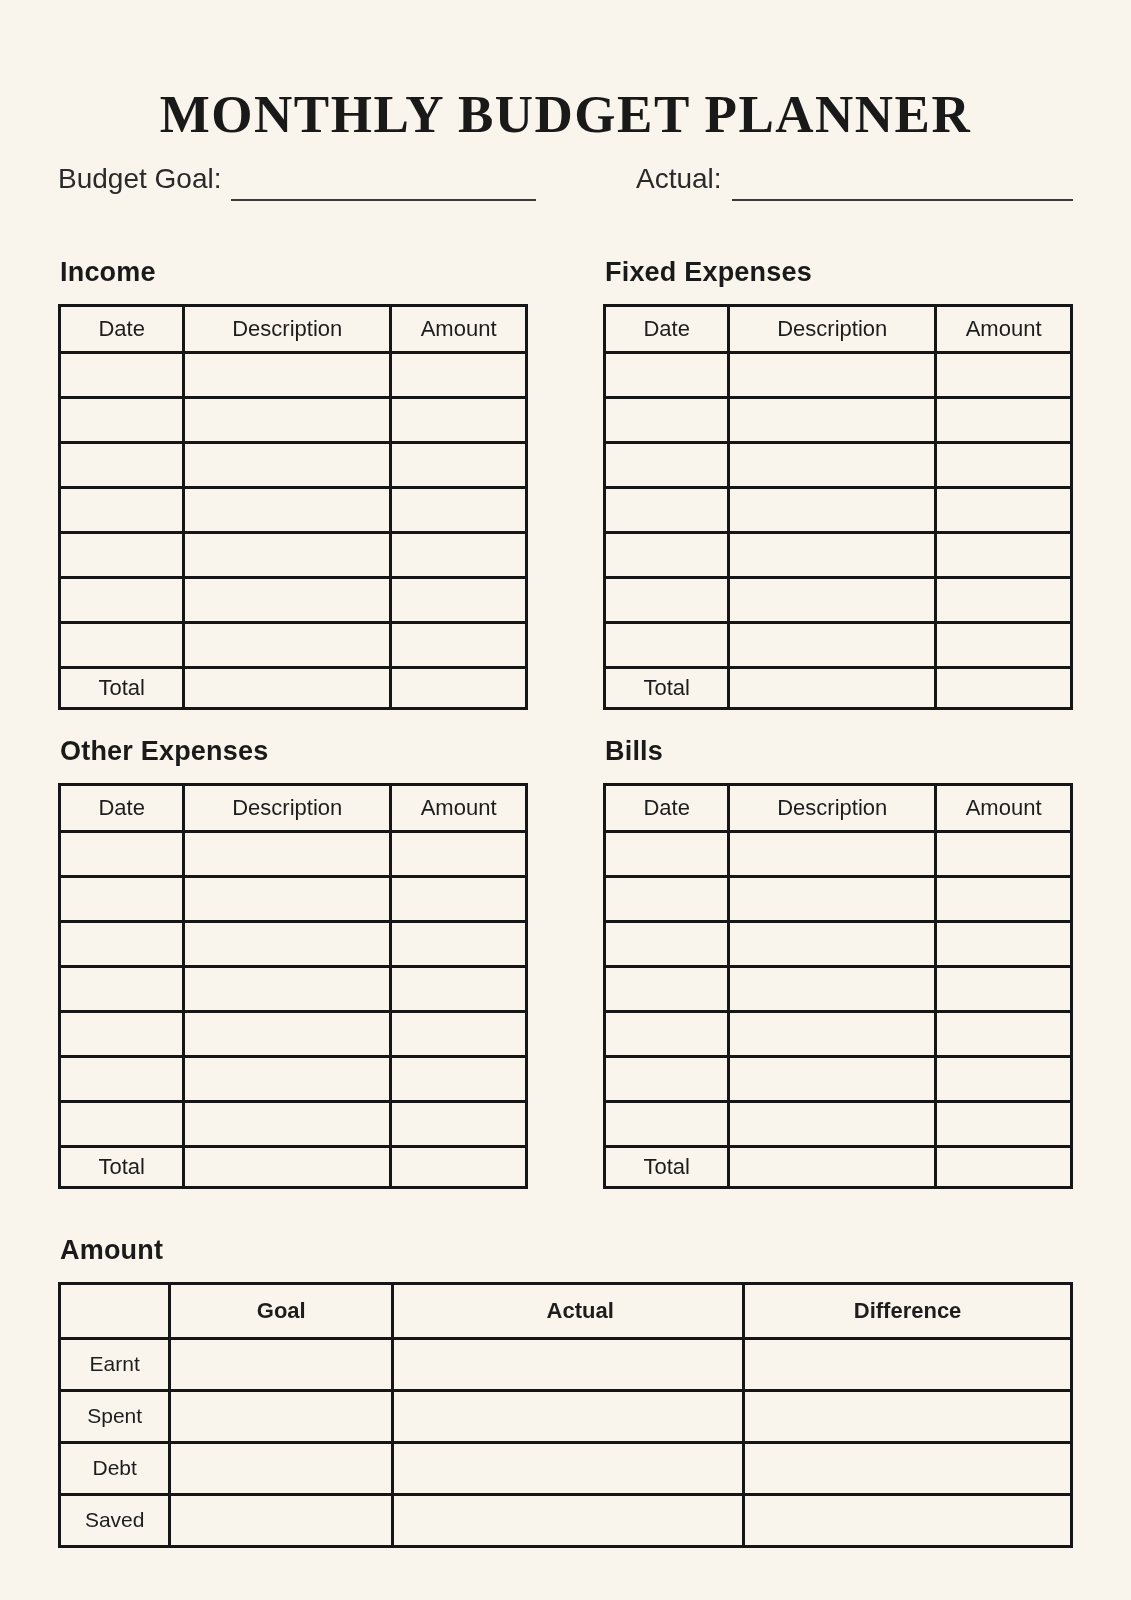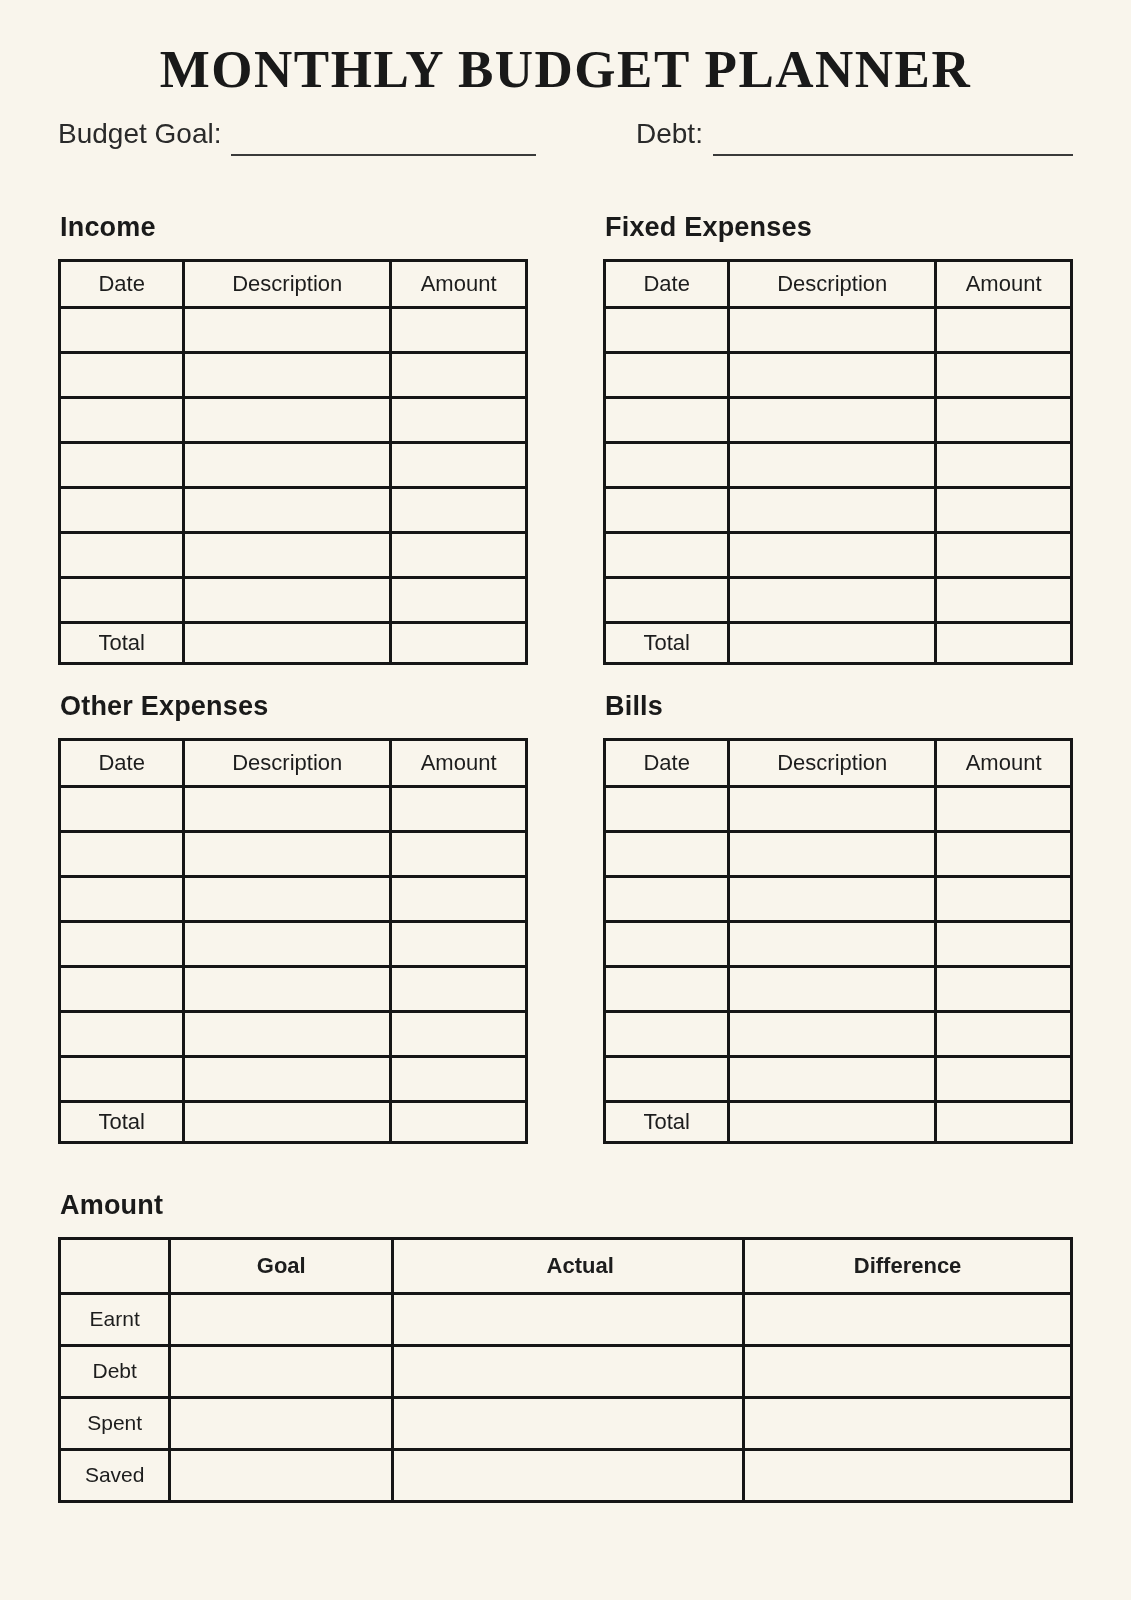--- a/index.html
+++ b/index.html
@@ -12,21 +12,21 @@
     overflow: hidden;
   }
   .page {
     box-sizing: border-box;
     width: 1131px;
     height: 1600px;
     padding: 0 58px;
   }
   h1.doc-title {
     margin: 0;
-    padding-top: 39px;
+    padding-top: 84px;
     text-align: center;
     font-family: "Liberation Serif", serif;
     font-weight: 600;
     font-size: 53px;
     letter-spacing: 1.5px;
     color: #191919;
     white-space: nowrap;
   }
   .fields {
     display: flex;
@@ -126,21 +126,21 @@
 <div class="page">
 
   <h1 class="doc-title">MONTHLY BUDGET PLANNER</h1>
 
   <div class="fields">
     <div class="field field-goal">
       <span class="field-label">Budget Goal:</span>
       <span class="field-line"></span>
     </div>
     <div class="field field-month">
-      <span class="field-label">Debt:</span>
+      <span class="field-label">Actual:</span>
       <span class="field-line"></span>
     </div>
   </div>
 
   <div class="grid">
 
     <div class="section">
       <h2>Income</h2>
       <table class="entry-table">
         <thead>
@@ -382,27 +382,27 @@
         </tr>
       </thead>
       <tbody>
         <tr>
           <td class="row-label">Earnt</td>
           <td></td>
           <td></td>
           <td></td>
         </tr>
         <tr>
-          <td class="row-label">Debt</td>
+          <td class="row-label">Spent</td>
           <td></td>
           <td></td>
           <td></td>
         </tr>
         <tr>
-          <td class="row-label">Spent</td>
+          <td class="row-label">Debt</td>
           <td></td>
           <td></td>
           <td></td>
         </tr>
         <tr>
           <td class="row-label">Saved</td>
           <td></td>
           <td></td>
           <td></td>
         </tr>

